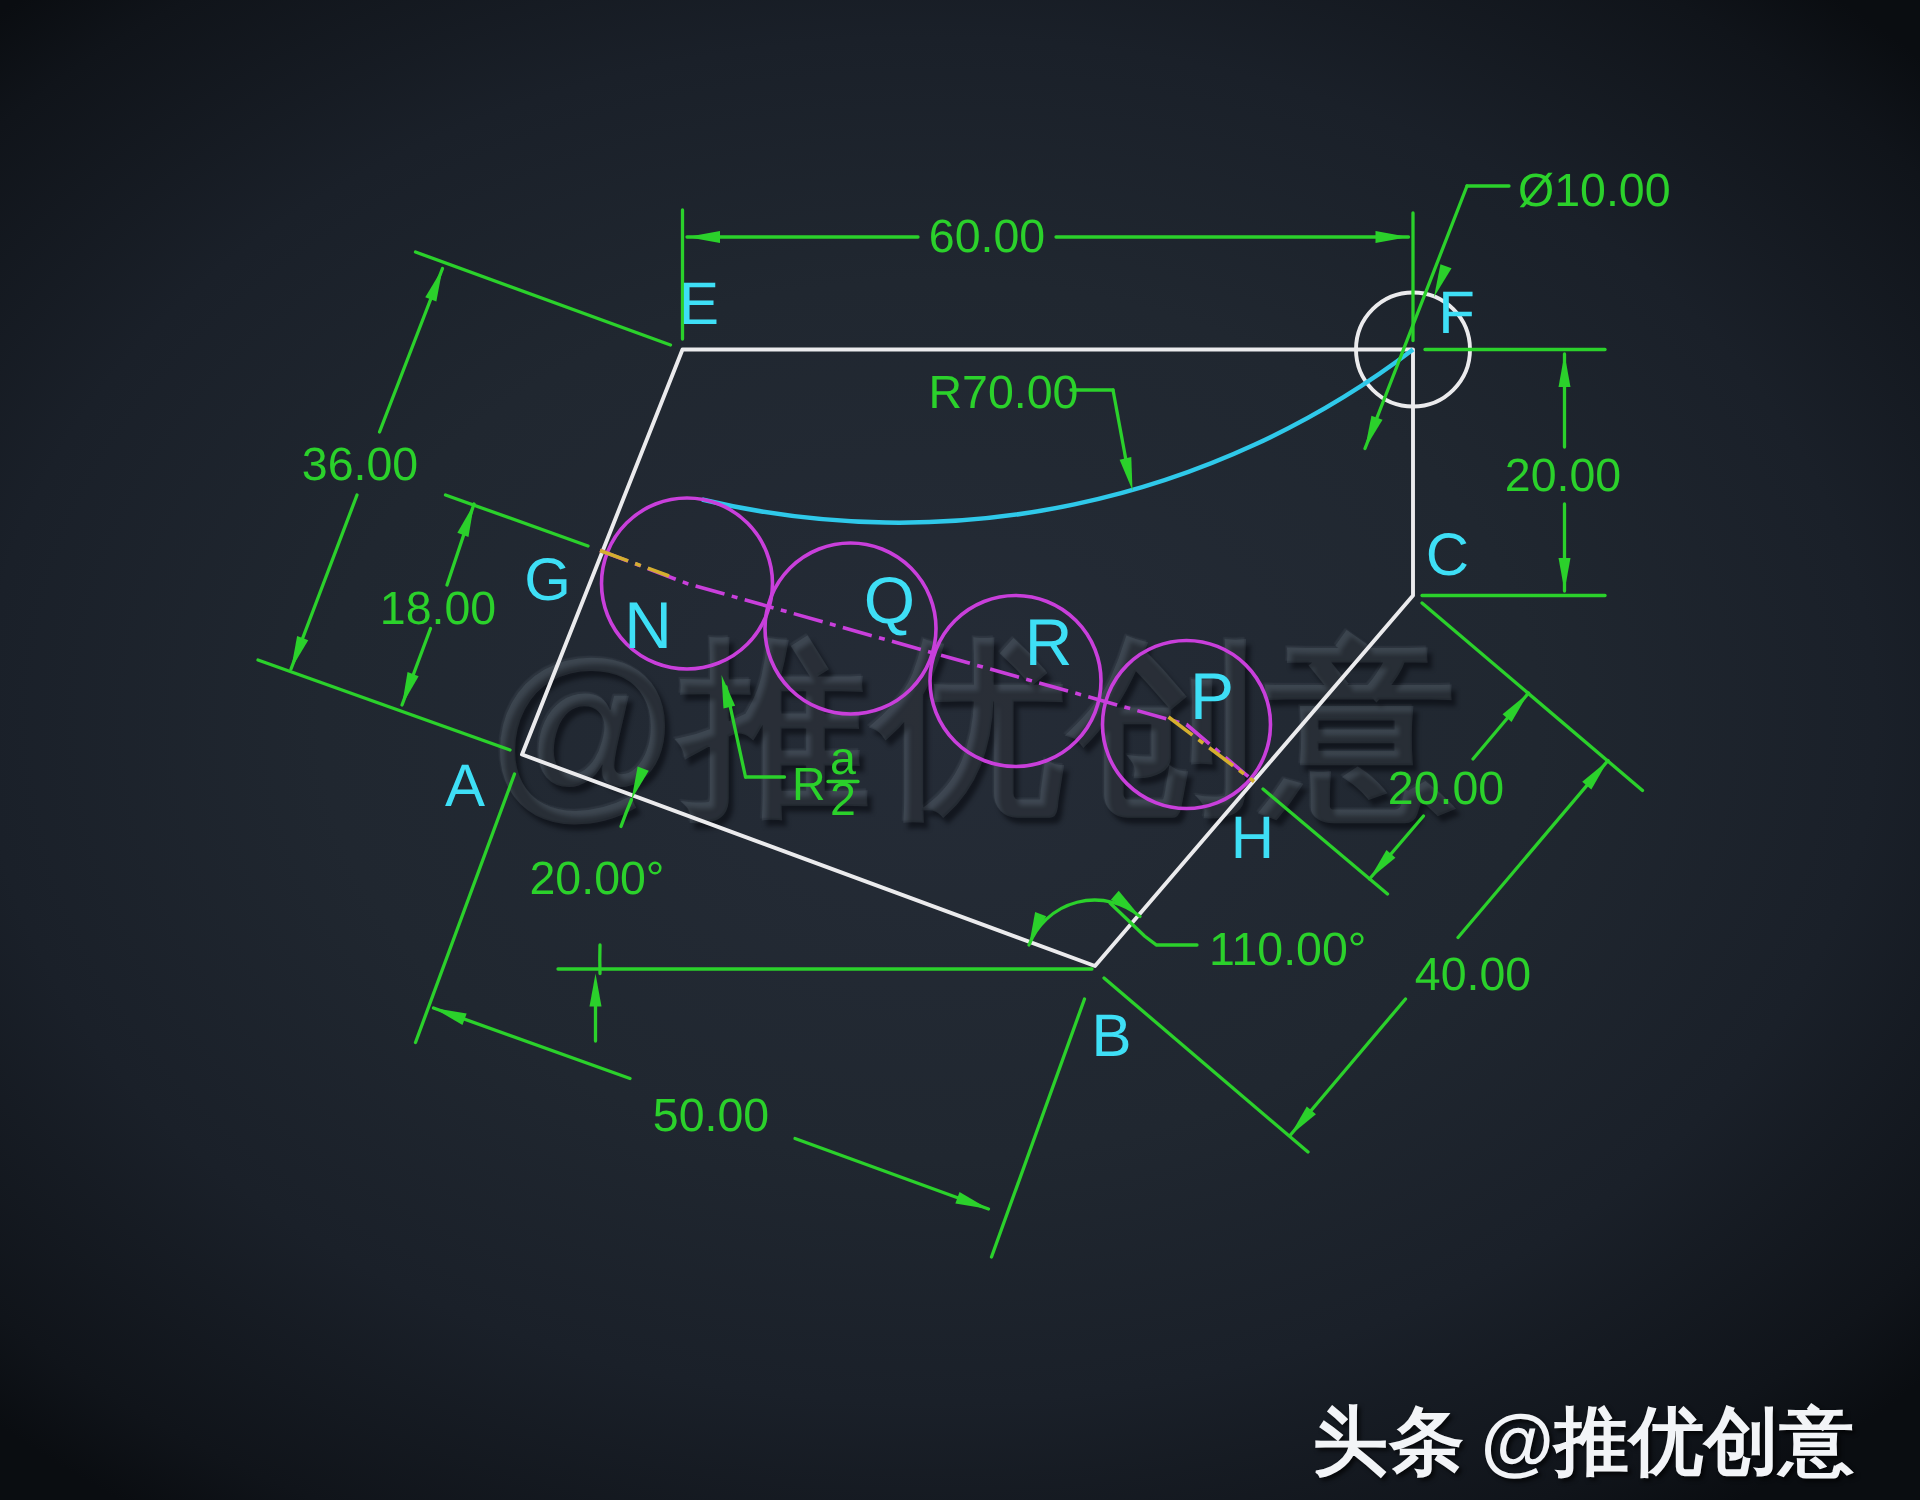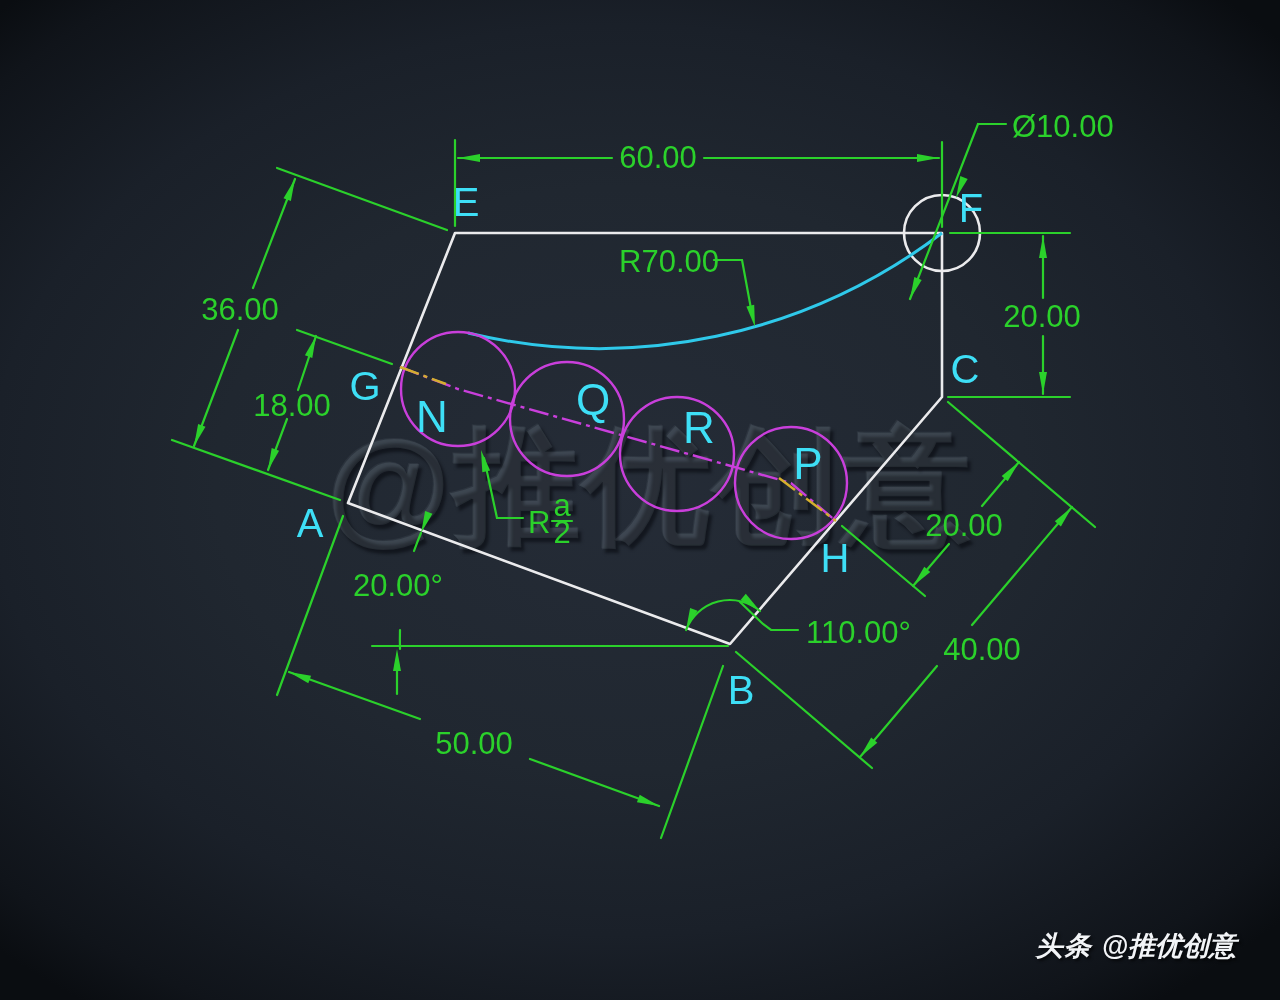--- a/index.html
+++ b/index.html
@@ -14,23 +14,22 @@
   svg{position:absolute;left:0;top:0;}
   .wm-center{
     position:absolute;left:326px;top:416px;width:640px;
     font-size:128px;line-height:1.1;font-weight:bold;letter-spacing:2px;
     color:rgba(185,196,212,0.11);
     text-shadow:3px 4px 3px rgba(6,8,12,0.55), -1px -1px 1px rgba(210,220,235,0.07);
     white-space:nowrap;user-select:none;
   }
   .wm-corner{
     position:absolute;right:44px;top:928px;
-    font-size:27px;color:#f2f4f7;white-space:nowrap;
+    font-size:50px;color:#f2f4f7;white-space:nowrap;
     text-shadow:2px 2px 3px rgba(0,0,0,0.7);
-    font-style:italic;
   }
   .wm-corner .badge{font-weight:900;letter-spacing:1px;}
   .wm-corner .handle{font-weight:600;margin-left:10px;}
   text{font-family:"Liberation Sans",sans-serif;}
   .dimtxt{fill:#2bd12b;font-size:31px;}
   .vertex{fill:#3edff6;font-size:40px;}
   .circlbl{fill:#3edff6;font-size:44px;}
   .g{stroke:#2bd12b;stroke-width:2.2;fill:none;stroke-linecap:round;}
   .gf{fill:#2bd12b;stroke:none;}
   .w{stroke:#ebebed;stroke-width:2.6;fill:none;stroke-linejoin:round;}

